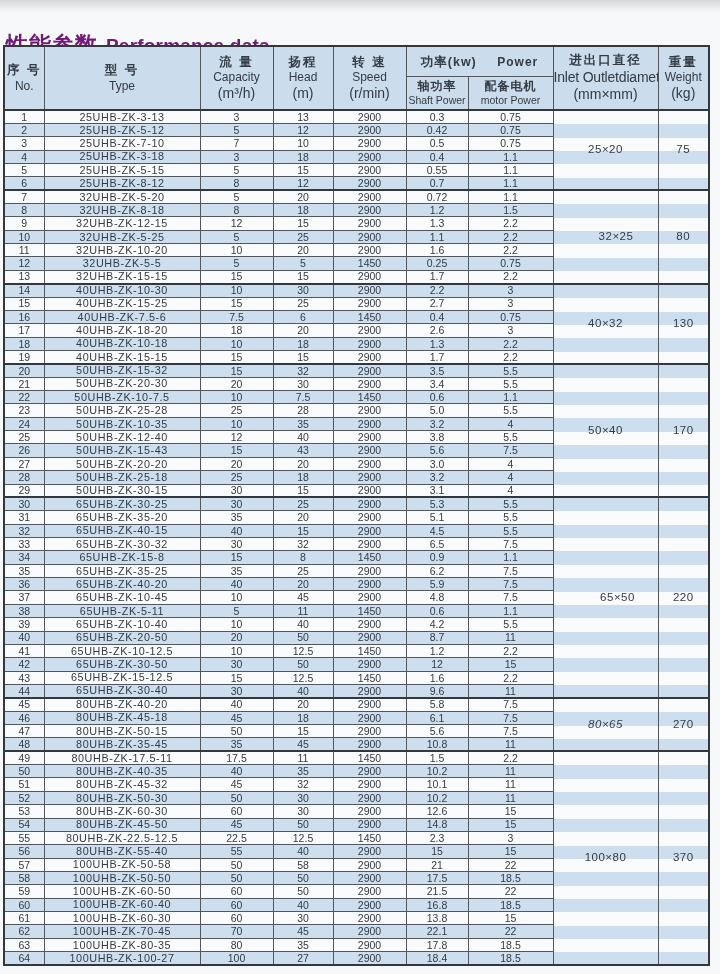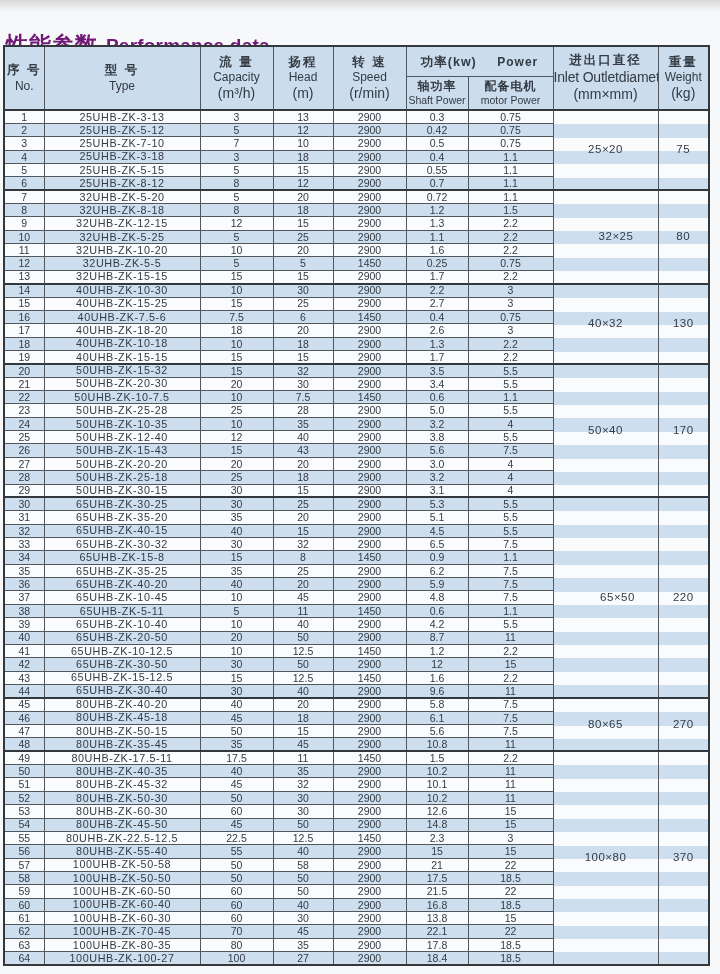--- a/index.html
+++ b/index.html
@@ -550,21 +550,21 @@
         <td>11</td>
       </tr>
       <tr class="gs">
         <td>45</td>
         <td class="type">80UHB-ZK-40-20</td>
         <td>40</td>
         <td>20</td>
         <td>2900</td>
         <td>5.8</td>
         <td>7.5</td>
-        <td rowspan="4" class="merged" style="background: repeating-linear-gradient(rgb(249, 251, 253) 0px, rgb(249, 251, 253) 13.36px, rgb(205, 222, 238) 13.36px, rgb(205, 222, 238) 26.72px);">80×65</td>
+        <td rowspan="4" class="merged" style="background: repeating-linear-gradient(rgb(249, 251, 253) 0px, rgb(249, 251, 253) 13.36px, rgb(205, 222, 238) 13.36px, rgb(205, 222, 238) 26.72px); font-style: italic;">80×65</td>
         <td rowspan="4" class="merged" style="background: repeating-linear-gradient(rgb(249, 251, 253) 0px, rgb(249, 251, 253) 13.36px, rgb(205, 222, 238) 13.36px, rgb(205, 222, 238) 26.72px);">270</td>
       </tr>
       <tr class="even">
         <td>46</td>
         <td class="type">80UHB-ZK-45-18</td>
         <td>45</td>
         <td>18</td>
         <td>2900</td>
         <td>6.1</td>
         <td>7.5</td>

